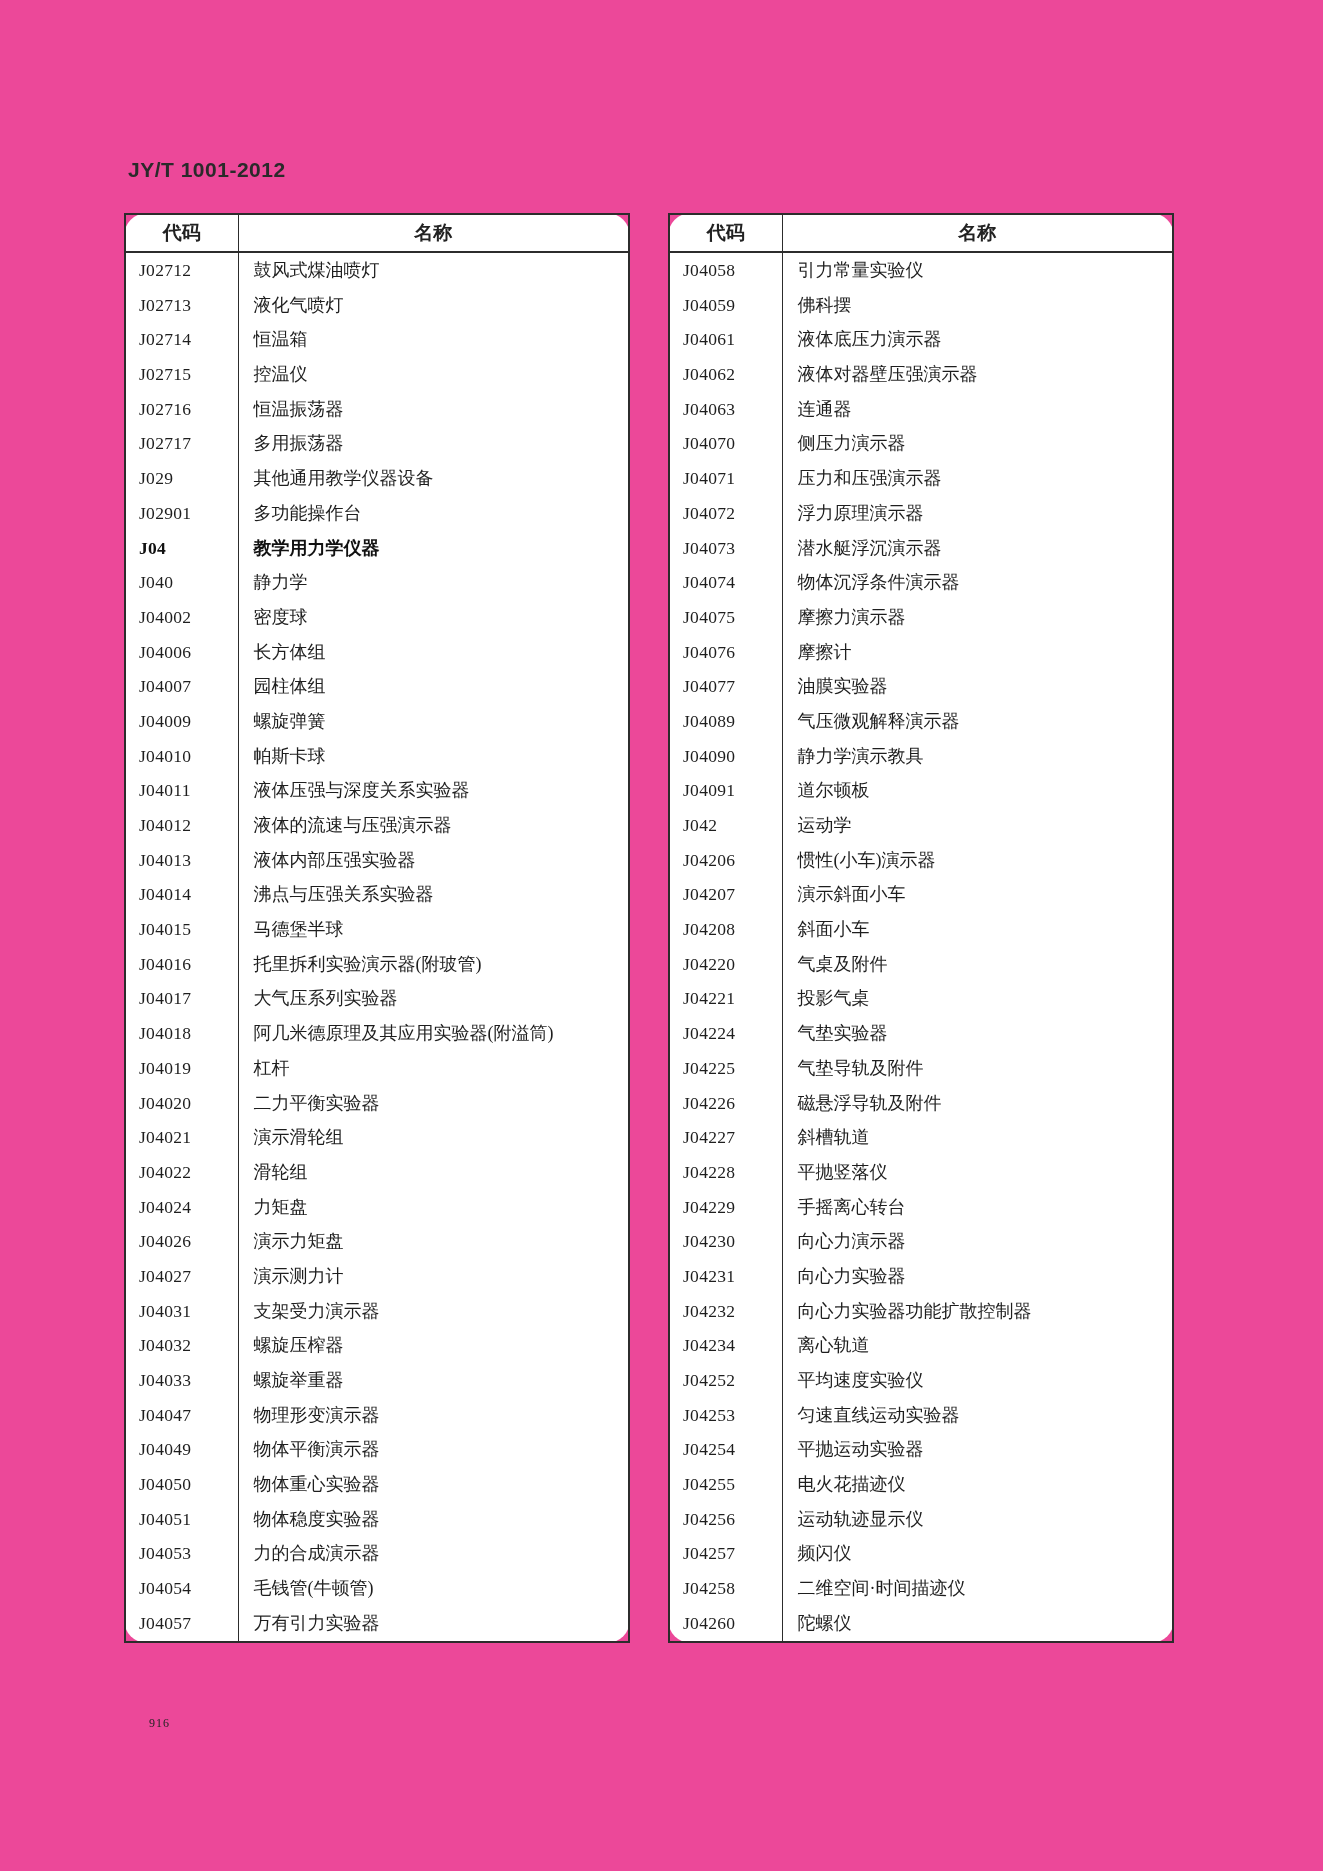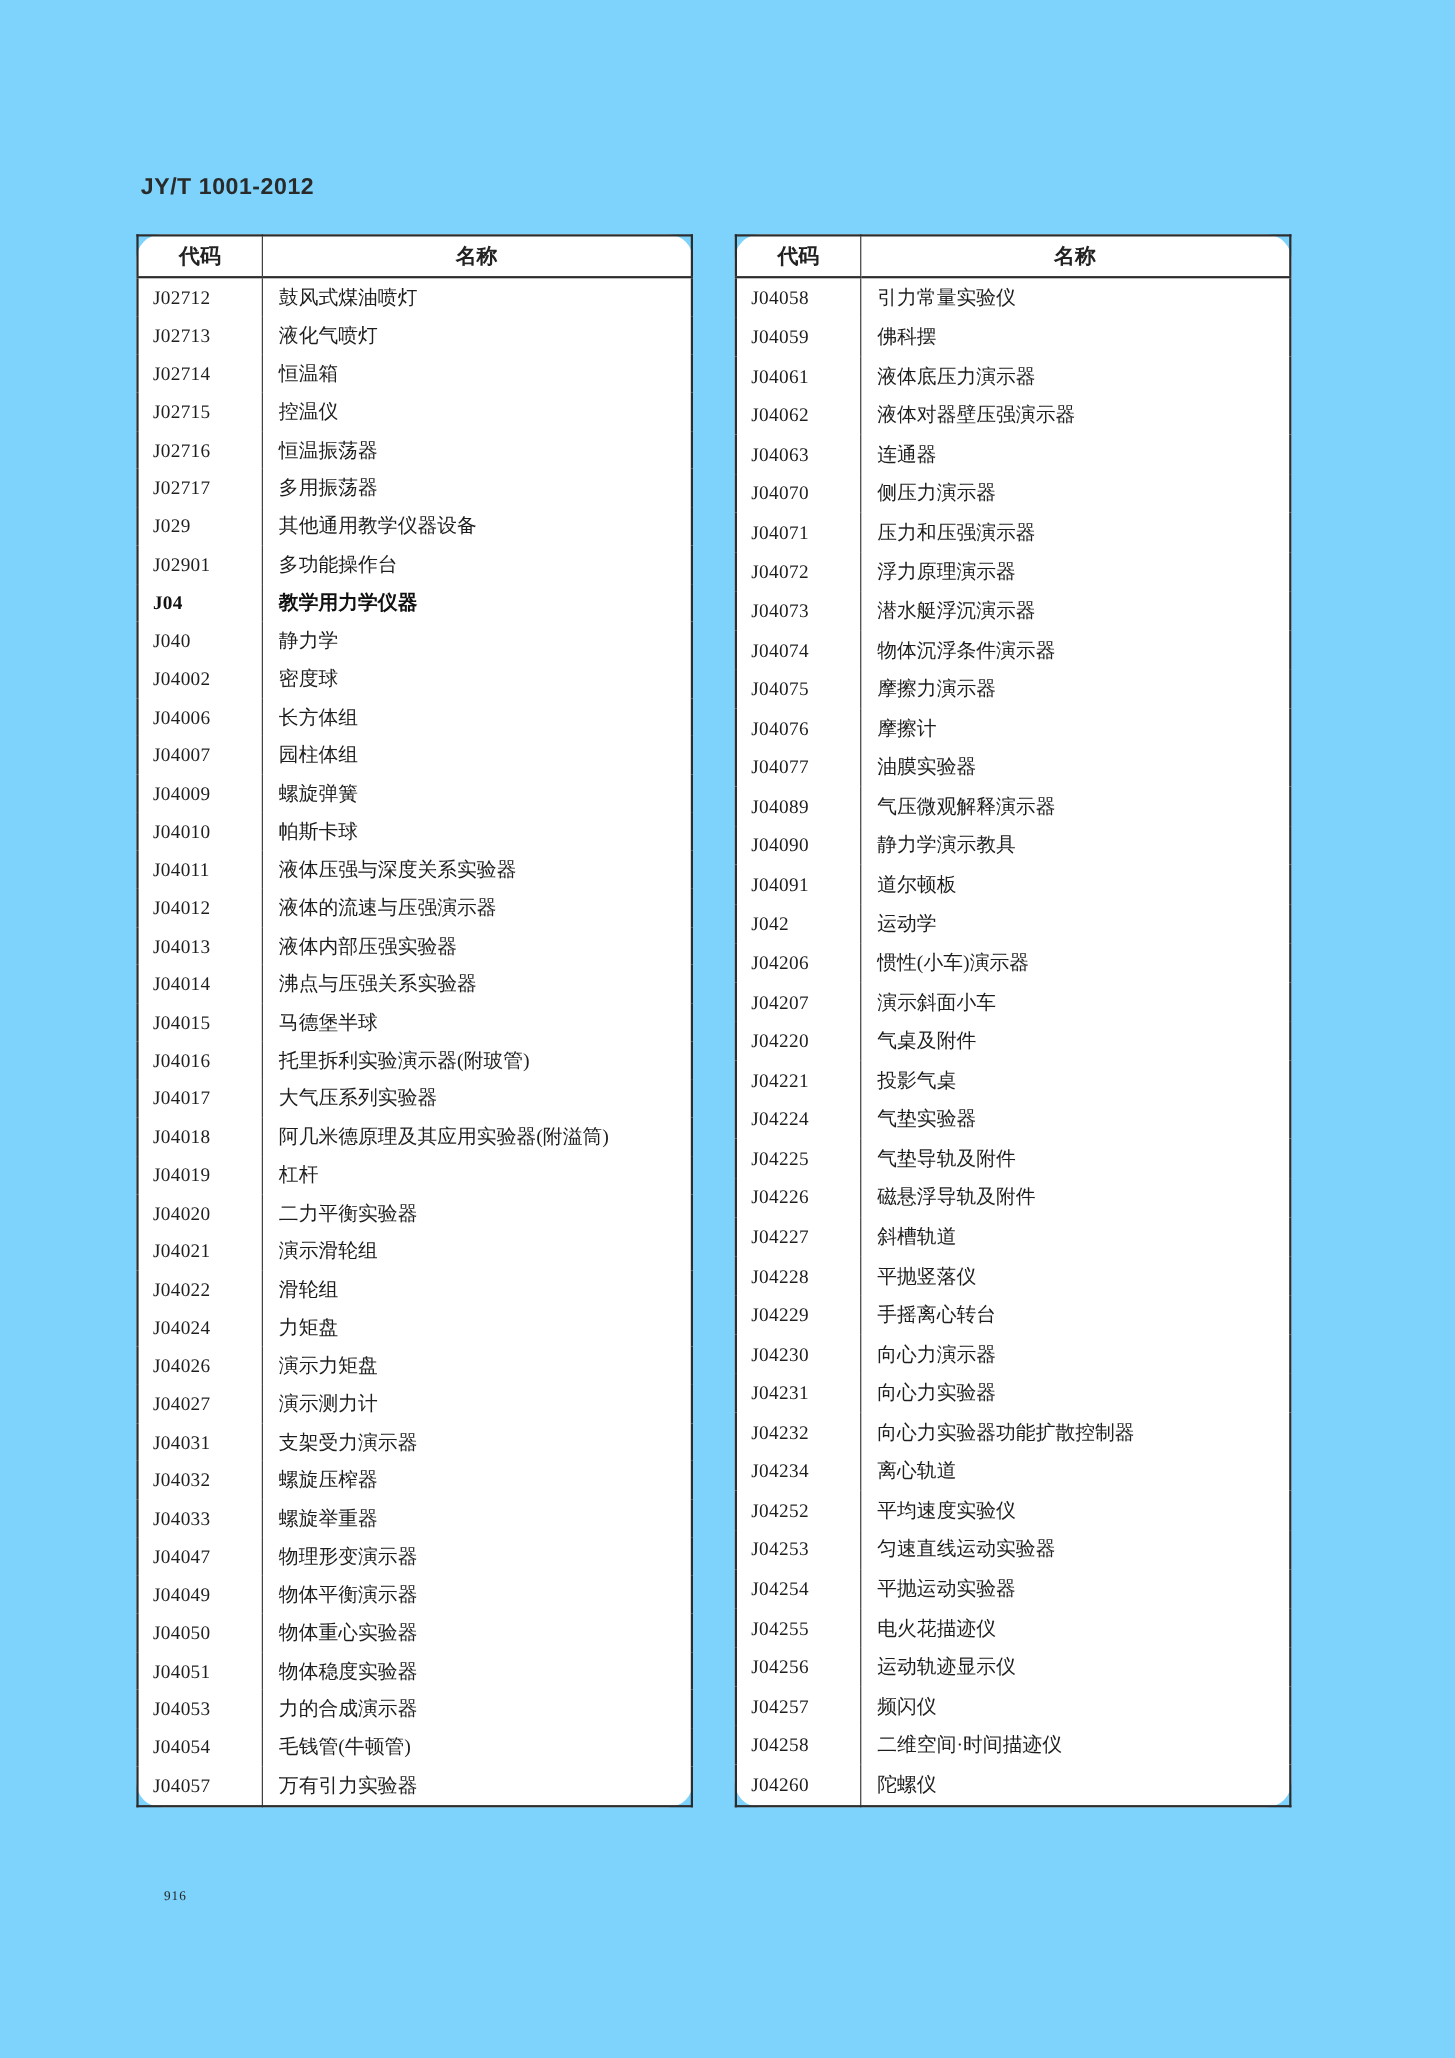--- a/index.html
+++ b/index.html
@@ -4,21 +4,21 @@
 <style>
   html, body {
     margin: 0;
     padding: 0;
     background: #ffffff;
   }
   .page {
     position: relative;
     width: 1323px;
     height: 1871px;
-    background: #7dd3fc;
+    background: #ec4899;
     font-family: "Liberation Serif", "DejaVu Serif", serif;
     color: #1e1e1e;
     overflow: hidden;
   }
   .doc-title {
     position: absolute;
     left: 128px;
     top: 158px;
     font-family: "Liberation Sans", "DejaVu Sans", sans-serif;
     font-size: 21px;
@@ -359,20 +359,24 @@
           </tr>
           <tr>
             <td class="cell-code">J04206</td>
             <td class="cell-name">惯性(小车)演示器</td>
           </tr>
           <tr>
             <td class="cell-code">J04207</td>
             <td class="cell-name">演示斜面小车</td>
           </tr>
           <tr>
+            <td class="cell-code">J04208</td>
+            <td class="cell-name">斜面小车</td>
+          </tr>
+          <tr>
             <td class="cell-code">J04220</td>
             <td class="cell-name">气桌及附件</td>
           </tr>
           <tr>
             <td class="cell-code">J04221</td>
             <td class="cell-name">投影气桌</td>
           </tr>
           <tr>
             <td class="cell-code">J04224</td>
             <td class="cell-name">气垫实验器</td>

